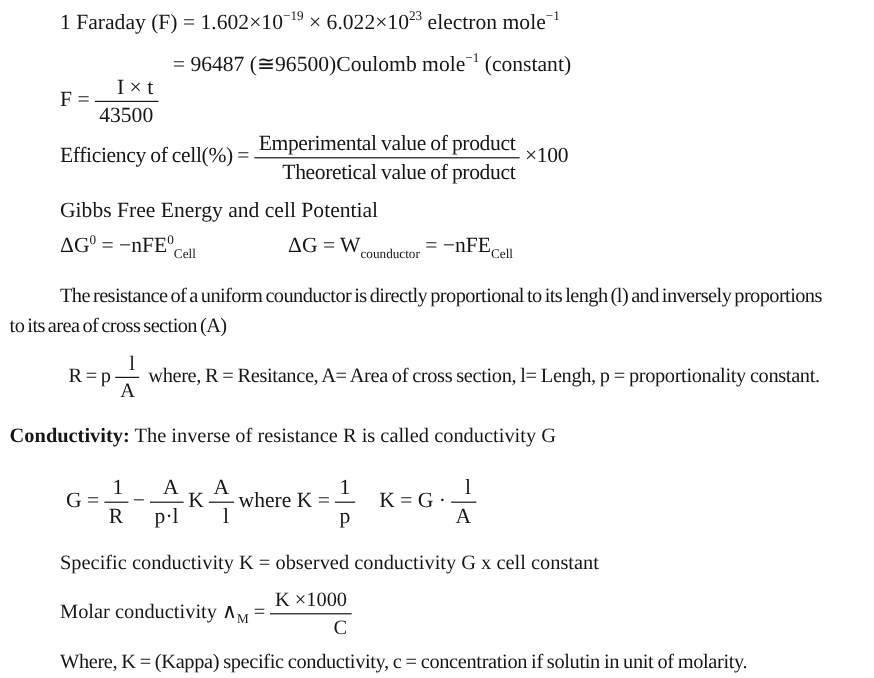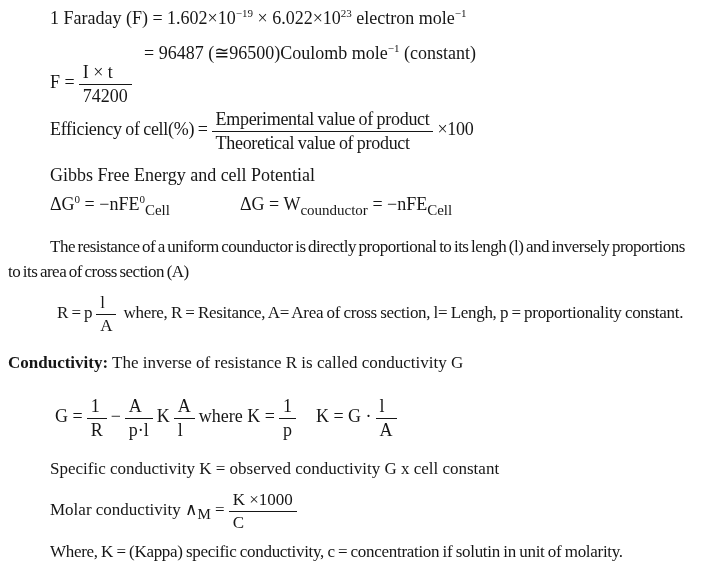--- a/index.html
+++ b/index.html
@@ -11,44 +11,44 @@
     font-family:"Liberation Serif","DejaVu Serif",serif;
     overflow:hidden;
   }
   .ln{position:absolute;white-space:nowrap;line-height:1.25;}
   .fs17{font-size:17px;}
   .fs18{font-size:18px;}
   .tight{letter-spacing:-0.5px;word-spacing:-1.2px;}
   .semitight{letter-spacing:-0.3px;word-spacing:-0.6px;}
   .bold{font-weight:bold;}
   sup{font-size:11px;vertical-align:super;line-height:0;}
-  sub{font-size:15px;vertical-align:sub;line-height:0;}
+  sub{font-size:11px;vertical-align:sub;line-height:0;}
   .frac{
     display:inline-block;vertical-align:middle;
-    text-align:left;line-height:1.15;margin:0 4px;
+    text-align:right;line-height:1.15;margin:0 4px;
   }
   .frac .nu{display:block;border-bottom:1.4px solid #161616;padding:0 4px 1px 4px;}
   .frac .de{display:block;padding:1px 4px 0 4px;}
   .gap-md{display:inline-block;width:16px;}
 </style>
 </head>
 <body>
 
 <div class="page">
 
   <div class="ln fs18" style="left:50px;top:7px;">
     <span>1 Faraday (F) = 1.602×10</span><sup>−19</sup><span> × 6.022×10</span><sup>23</sup><span>  electron mole</span><sup>−1</sup>
   </div>
 
   <div class="ln fs18" style="left:144px;top:42px;">
     <span>= 96487  (≅96500)Coulomb mole</span><sup>−1</sup><span> (constant)</span>
   </div>
 
   <div class="ln fs18" style="left:50px;top:62px;">
-    <span>F =</span><span class="frac"><span class="nu">I × t</span><span class="de">74200</span></span>
+    <span>F =</span><span class="frac"><span class="nu">I × t</span><span class="de">43500</span></span>
   </div>
 
   <div class="ln fs18 semitight" style="left:50px;top:109px;">
     <span>Efficiency of  cell(%) =</span><span class="frac"><span class="nu">Emperimental value of product</span><span class="de">Theoretical value of product</span></span><span>×100</span>
   </div>
 
   <div class="ln fs18" style="left:50px;top:164px;">
     <span>Gibbs Free Energy and cell Potential</span>
   </div>
 

